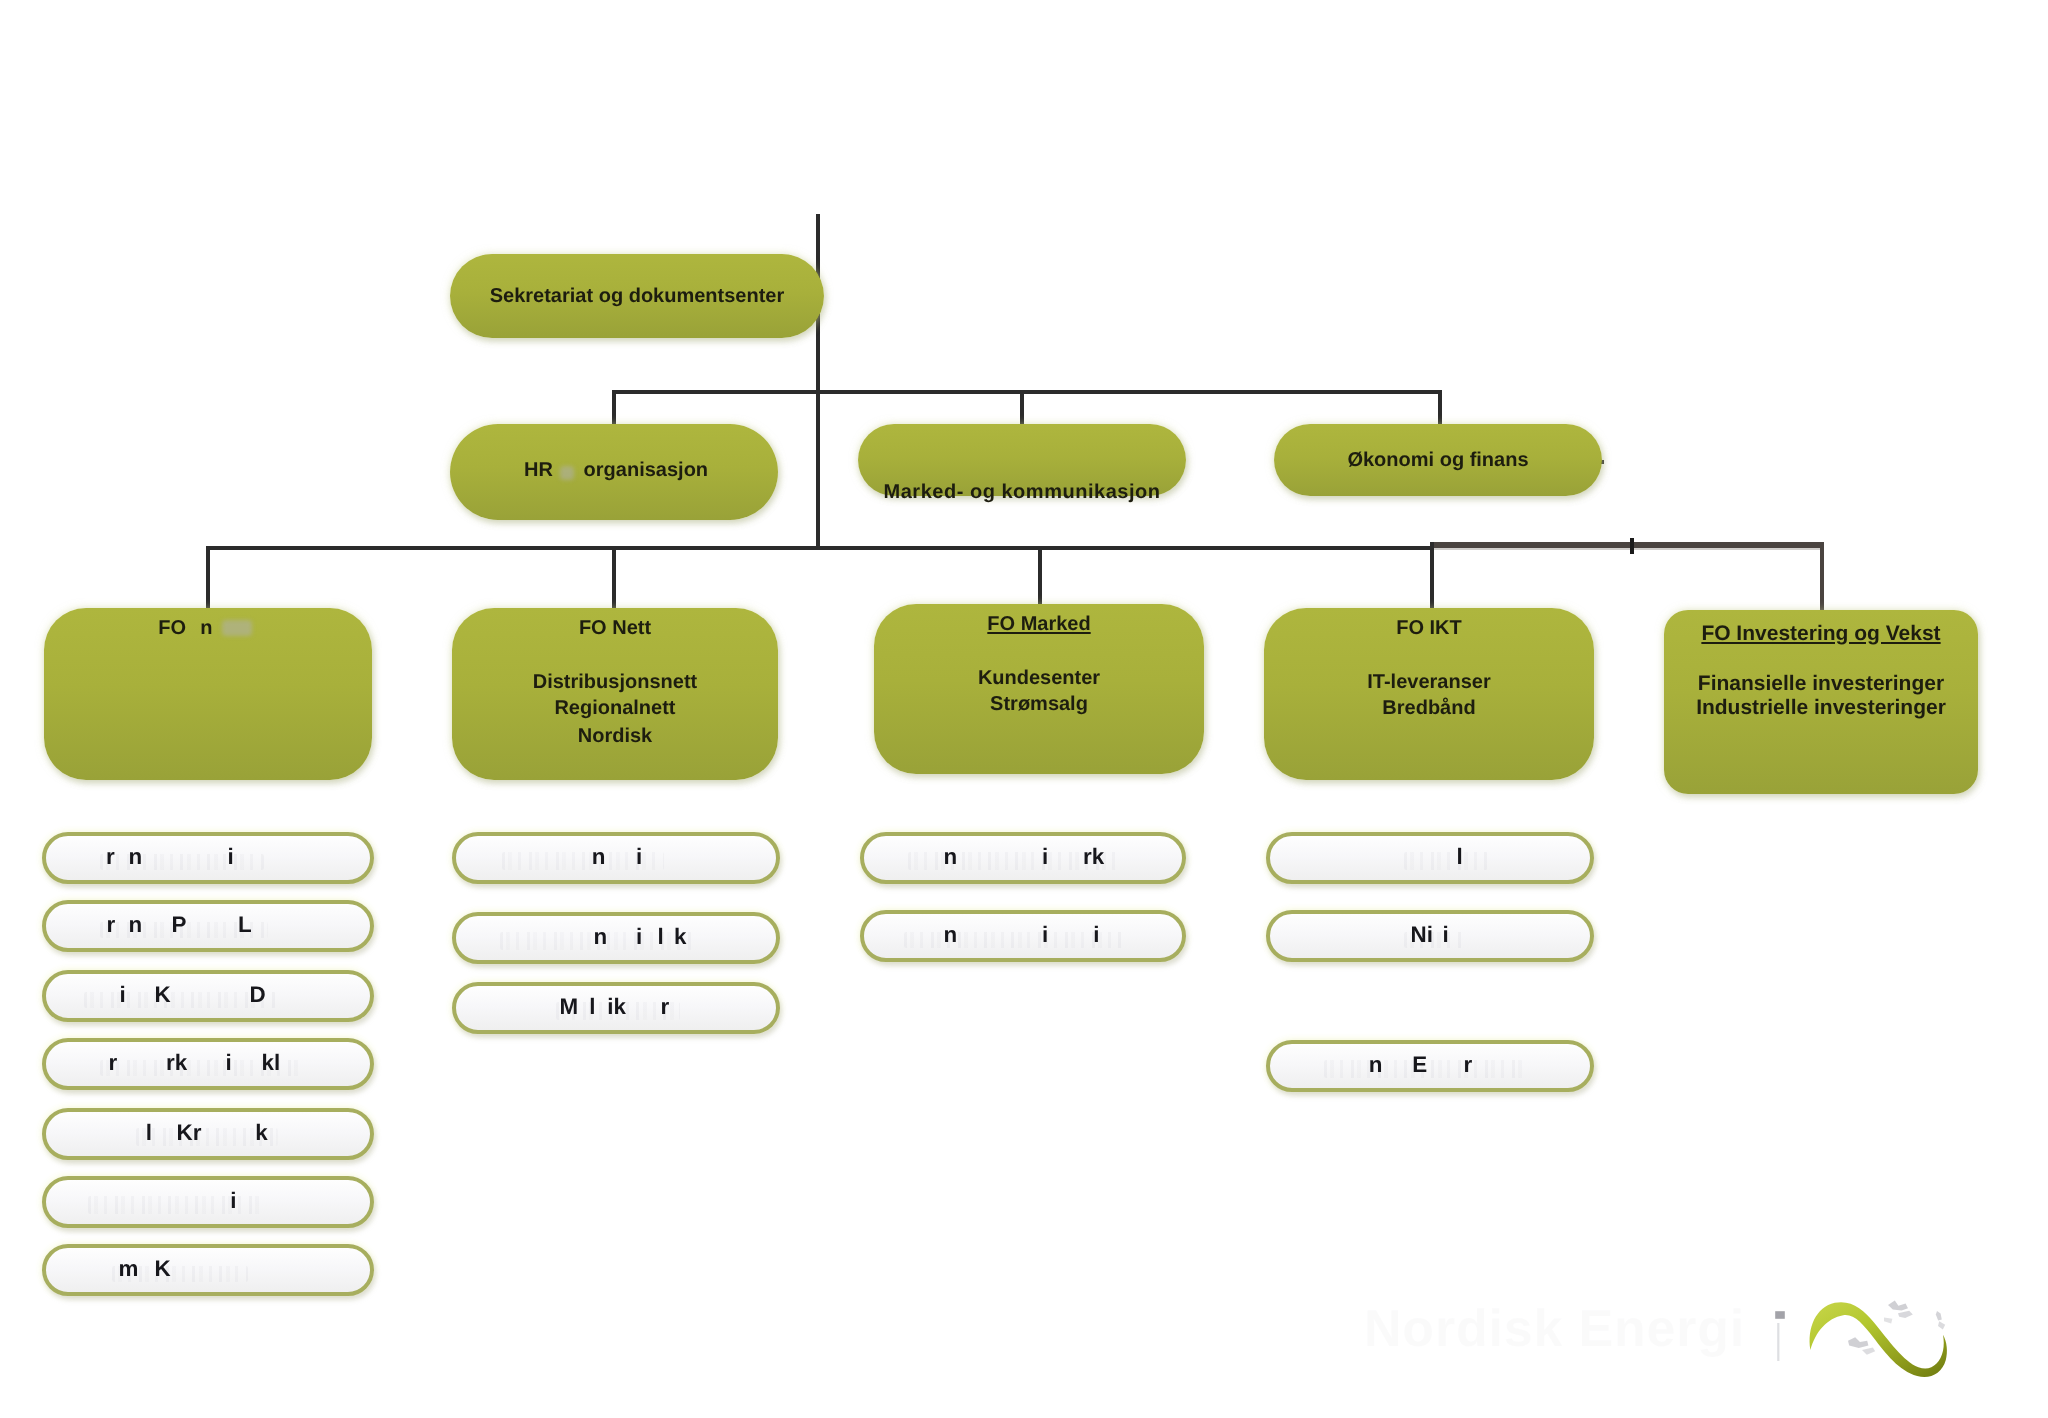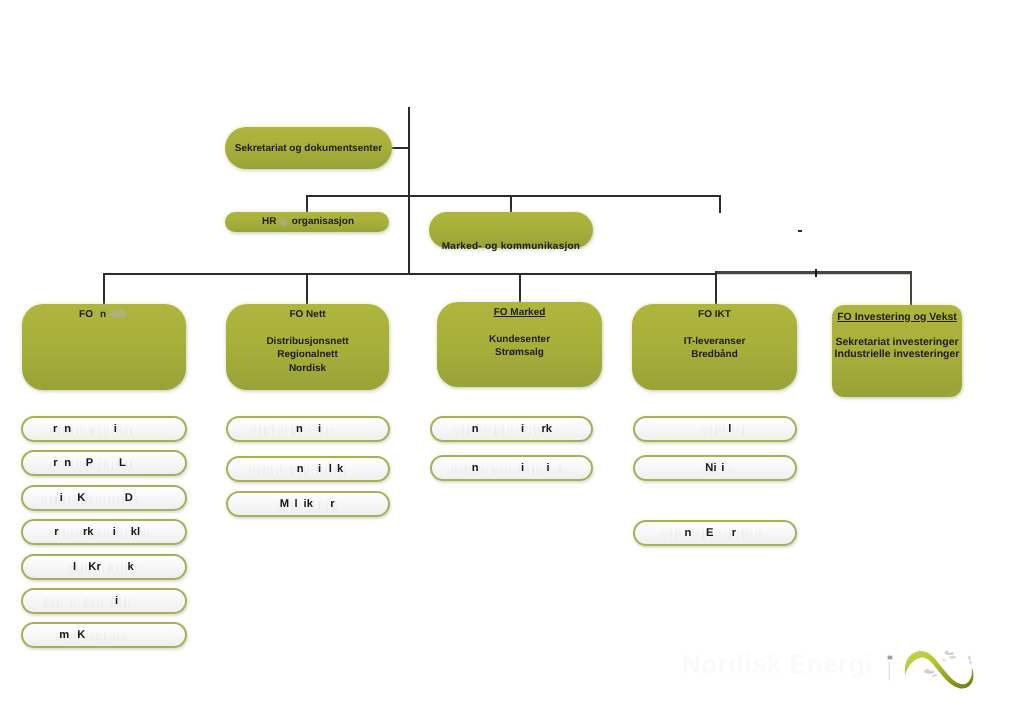--- a/index.html
+++ b/index.html
@@ -89,36 +89,39 @@
   <div class="bus-shadow" style="left:716px;top:273.6px;width:195px;height:1.4px"></div>
   <div class="tick" style="left:814.8px;top:268.6px;width:2.2px;height:8.6px"></div>
 
   <div class="ln v" style="left:103px;top:273.2px;height:31px"></div>
   <div class="ln v" style="left:306px;top:273.2px;height:31px"></div>
   <div class="ln v" style="left:519px;top:273.2px;height:29px"></div>
   <div class="ln v" style="left:715px;top:271.4px;height:33px"></div>
   <div class="ln v thick" style="left:909.8px;top:271.4px;height:34px;width:2.2px"></div>
 
 
-  <div class="gbox pill" id="node-secretariat" style="left:225px;top:127px;width:167px;height:42px">
+  <div class="gbox pill" id="node-secretariat" style="left:225px;top:127px;width:187px;height:42px">
     <span class="t-title">Sekretariat og dokumentsenter</span>
   </div>
 
-  <div class="gbox pill" id="node-hr" style="left:225px;top:212px;width:164px;height:20px">
+  <div class="gbox pill" id="node-hr" style="left:225px;top:212px;width:164px;height:48px">
     <span class="t-title" style="position:relative;display:block;width:100%;height:12px">
       <span style="position:absolute;left:37px;top:0">HR</span>
       <span class="redact" style="left:54.8px;top:3.4px;width:7.2px;height:6.4px"></span>
       <span style="position:absolute;left:66.8px;top:0">organisasjon</span>
     </span>
   </div>
 
   <div class="gbox pill" id="node-marketing" style="left:429px;top:212px;width:164px;height:36px">
     <span class="t-title">Marked- og kommunikasjon</span>
   </div>
 
+  <div class="gbox pill" id="node-finance" style="left:637px;top:212px;width:164px;height:36px">
+    <span class="t-title">Økonomi og finans</span>
+  </div>
 
   <div class="gbox rnd" id="division-1" style="left:22px;top:304px;width:164px;height:86px">
     <div class="t-title" style="position:relative">
       <span style="position:absolute;left:-23.5px;top:0">FO</span>
       <span style="position:absolute;left:-2.5px;top:0">n</span>
       <span class="redact" style="left:8px;top:1.5px;width:15px;height:8px"></span>&nbsp;
     </div>
   </div>
 
   <div class="gbox rnd" id="division-2" style="left:226px;top:304px;width:163px;height:86px">
@@ -139,24 +142,24 @@
   </div>
 
   <div class="gbox rnd" id="division-4" style="left:632px;top:304px;width:165px;height:86px">
     <div class="t-title">FO IKT</div>
     <div class="t-body">
       <div>IT-leveranser</div>
       <div>Bredbånd</div>
     </div>
   </div>
 
-  <div class="gbox sq" id="division-5" style="left:832px;top:305px;width:130px;height:92px">
+  <div class="gbox sq" id="division-5" style="left:832px;top:305px;width:157px;height:92px">
     <div class="t-title und">FO Investering og Vekst</div>
     <div class="t-body">
-      <div>Sekretariat investeringer</div>
+      <div>Finansielle investeringer</div>
       <div>Industrielle investeringer</div>
     </div>
   </div>
 
   <div id="subsidiary-layer">
       <div class="wbox" style="left: 21px; top: 416px; width: 166px;">
         <div class="ghost" style="left: 27px; width: 82px;"></div>
         <span class="glyph" style="left: 30px;">r</span>
         <span class="glyph" style="left: 41.3px;">n</span>
         <span class="glyph" style="left: 90.8px;">i</span>

